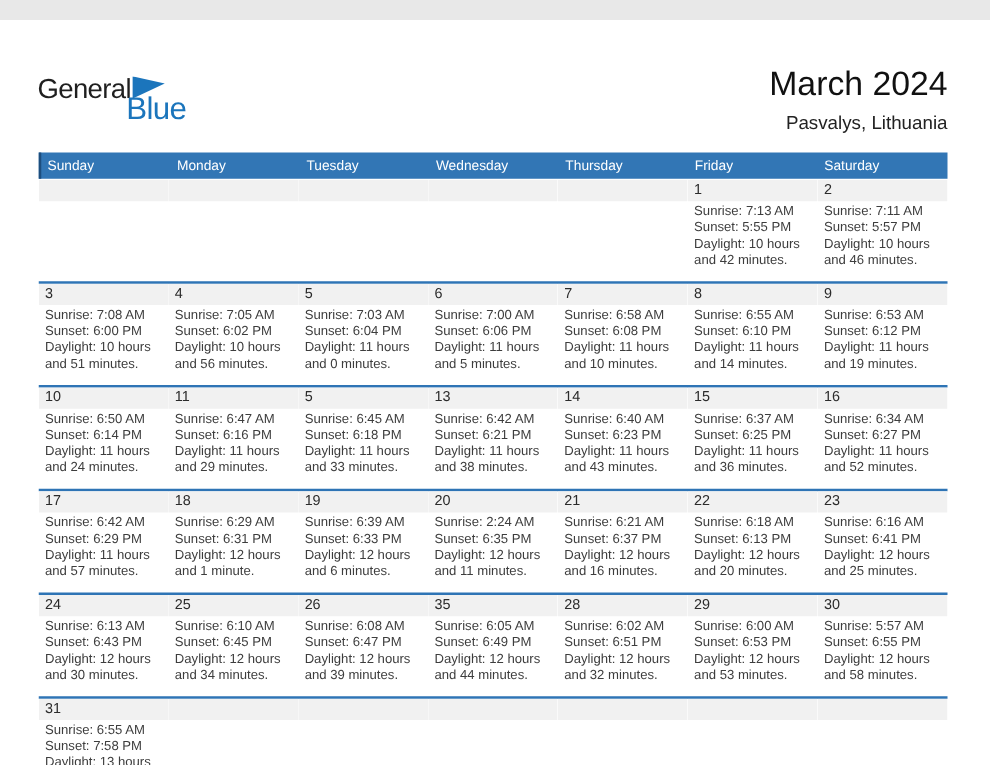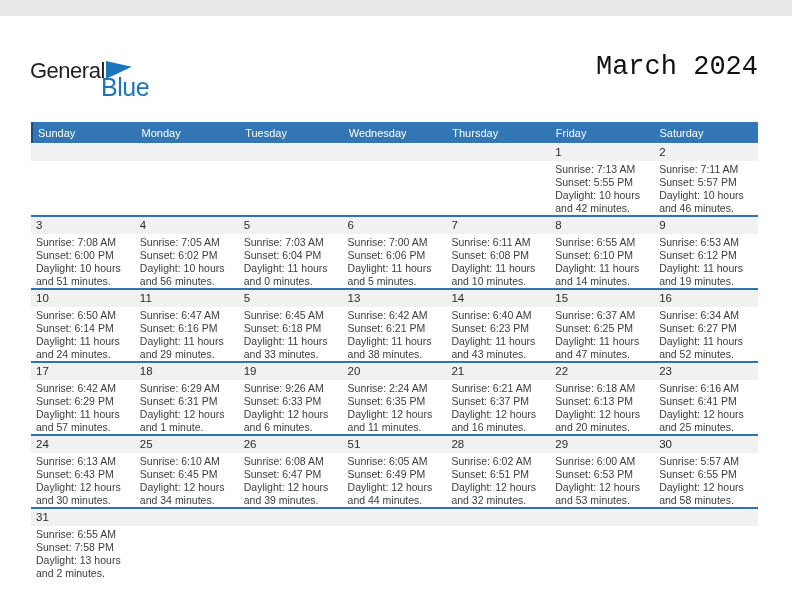--- a/index.html
+++ b/index.html
@@ -17,21 +17,21 @@
   .logo-line1 { display:flex; align-items:flex-start; }
   .logo-general { font-size:22px; color:#1f1f1f; letter-spacing:-0.5px; line-height:22px; }
   .logo-flag {
     width:26px; height:18px; margin-left:1px; margin-top:1px;
     background:#1b75bc;
     clip-path:polygon(0 0, 100% 32%, 0 100%);
   }
   .logo-blue { font-size:25px; color:#1b75bc; letter-spacing:-0.5px; line-height:18px; margin:-4px 0 0 71px; }
 
   .title-block { position:absolute; right:34px; top:36px; text-align:right; }
-  .cal-title { font-size:27px; color:#111; line-height:30px; font-weight:400;font-family:Liberation Mono, monospace; }
+  .cal-title { font-size:27px; color:#111; line-height:30px; font-weight:400; }
   .cal-subtitle { font-size:15px; color:#222; margin-top:8px; font-weight:400; }
 
   
   .calendar { position:absolute; left:31px; top:106px; width:727px; }
 
   .weekdays {
     display:grid; grid-template-columns:repeat(7,1fr);
     background:#3276b5;
     border-left:2px solid #1d4e7e;
     height:21px; align-items:center;
@@ -44,21 +44,21 @@
   .week.sep { border-bottom:2px solid #2e74b5; }
 
   .cell { overflow:hidden; }
   .num {
     height:17px; box-sizing:border-box;
     background:#f1f1f1;
     font-size:11.5px; color:#2b2b2b;
     padding:2px 0 0 5px;
   }
   .body {
-    height:54px; box-sizing:border-box;
+    height:64px; box-sizing:border-box;
     padding:2px 2px 0 5px;
     font-size:10.5px; line-height:13px; color:#3d3d3d;
   }
   .week.last .body { height:58px; }
   .line { white-space:nowrap; }
 </style>
 </head>
 <body>
 
 <div class="page">
@@ -66,20 +66,21 @@
   <div class="logo">
     <div class="logo-line1">
       <span class="logo-general">General</span>
       <span class="logo-flag"></span>
     </div>
     <div class="logo-blue">Blue</div>
   </div>
 
   <div class="title-block">
     <div class="cal-title">March 2024</div>
+    <div class="cal-subtitle">Pasvalys, Lithuania</div>
   </div>
 
   <div class="calendar">
     <div class="weekdays">
         <div class="wd">Sunday</div>
         <div class="wd">Monday</div>
         <div class="wd">Tuesday</div>
         <div class="wd">Wednesday</div>
         <div class="wd">Thursday</div>
         <div class="wd">Friday</div>
@@ -159,21 +160,21 @@
             <div class="body">
               <div class="line">Sunrise: 7:00 AM</div>
               <div class="line">Sunset: 6:06 PM</div>
               <div class="line">Daylight: 11 hours</div>
               <div class="line">and 5 minutes.</div>
             </div>
           </div>
           <div class="cell">
             <div class="num">7</div>
             <div class="body">
-              <div class="line">Sunrise: 6:11 AM</div>
+              <div class="line">Sunrise: 6:58 AM</div>
               <div class="line">Sunset: 6:08 PM</div>
               <div class="line">Daylight: 11 hours</div>
               <div class="line">and 10 minutes.</div>
             </div>
           </div>
           <div class="cell">
             <div class="num">8</div>
             <div class="body">
               <div class="line">Sunrise: 6:55 AM</div>
               <div class="line">Sunset: 6:10 PM</div>
@@ -236,21 +237,21 @@
               <div class="line">Daylight: 11 hours</div>
               <div class="line">and 43 minutes.</div>
             </div>
           </div>
           <div class="cell">
             <div class="num">15</div>
             <div class="body">
               <div class="line">Sunrise: 6:37 AM</div>
               <div class="line">Sunset: 6:25 PM</div>
               <div class="line">Daylight: 11 hours</div>
-              <div class="line">and 47 minutes.</div>
+              <div class="line">and 36 minutes.</div>
             </div>
           </div>
           <div class="cell">
             <div class="num">16</div>
             <div class="body">
               <div class="line">Sunrise: 6:34 AM</div>
               <div class="line">Sunset: 6:27 PM</div>
               <div class="line">Daylight: 11 hours</div>
               <div class="line">and 52 minutes.</div>
             </div>
@@ -271,21 +272,21 @@
             <div class="body">
               <div class="line">Sunrise: 6:29 AM</div>
               <div class="line">Sunset: 6:31 PM</div>
               <div class="line">Daylight: 12 hours</div>
               <div class="line">and 1 minute.</div>
             </div>
           </div>
           <div class="cell">
             <div class="num">19</div>
             <div class="body">
-              <div class="line">Sunrise: 9:26 AM</div>
+              <div class="line">Sunrise: 6:39 AM</div>
               <div class="line">Sunset: 6:33 PM</div>
               <div class="line">Daylight: 12 hours</div>
               <div class="line">and 6 minutes.</div>
             </div>
           </div>
           <div class="cell">
             <div class="num">20</div>
             <div class="body">
               <div class="line">Sunrise: 2:24 AM</div>
               <div class="line">Sunset: 6:35 PM</div>
@@ -343,21 +344,21 @@
           <div class="cell">
             <div class="num">26</div>
             <div class="body">
               <div class="line">Sunrise: 6:08 AM</div>
               <div class="line">Sunset: 6:47 PM</div>
               <div class="line">Daylight: 12 hours</div>
               <div class="line">and 39 minutes.</div>
             </div>
           </div>
           <div class="cell">
-            <div class="num">51</div>
+            <div class="num">35</div>
             <div class="body">
               <div class="line">Sunrise: 6:05 AM</div>
               <div class="line">Sunset: 6:49 PM</div>
               <div class="line">Daylight: 12 hours</div>
               <div class="line">and 44 minutes.</div>
             </div>
           </div>
           <div class="cell">
             <div class="num">28</div>
             <div class="body">

